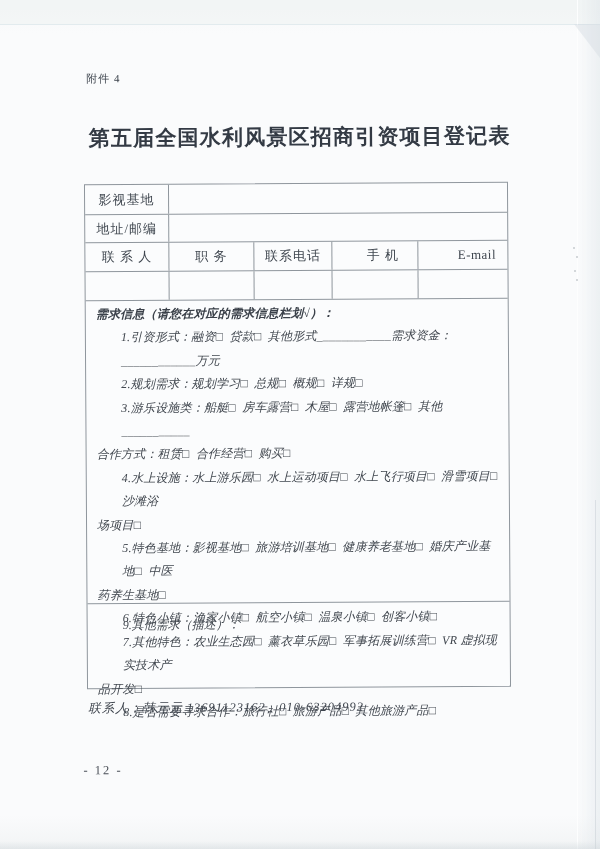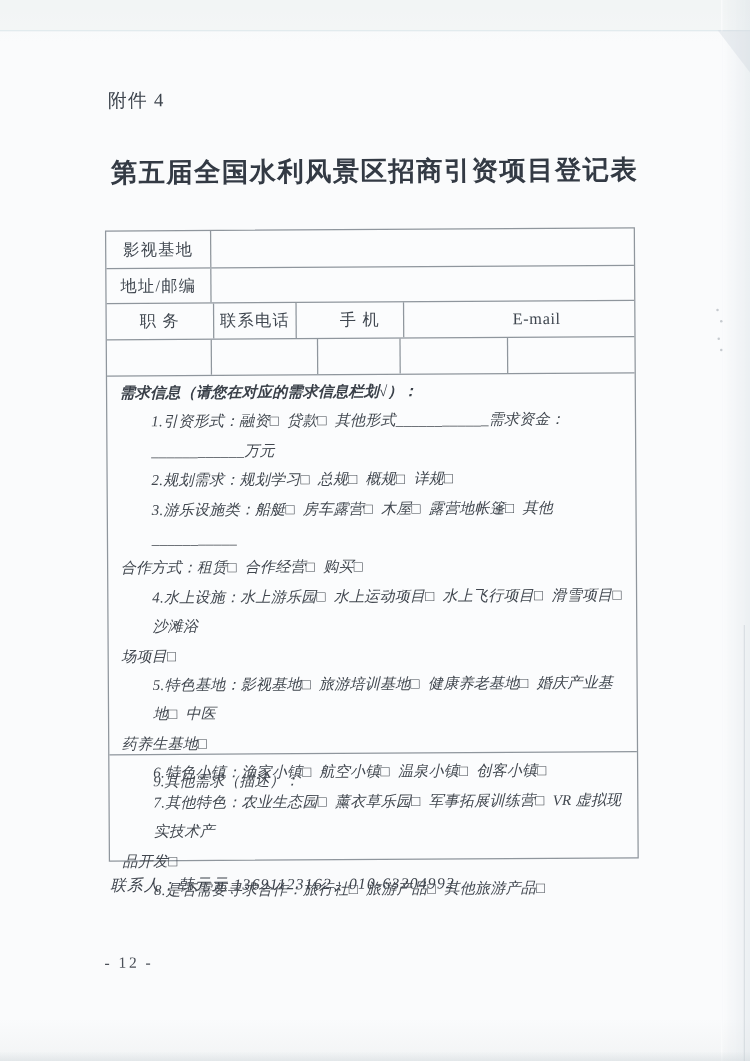--- a/index.html
+++ b/index.html
@@ -42,21 +42,21 @@
   }
 
   
   .sheet{
     position:absolute;inset:0;
     transform:rotate(-0.35deg);
     transform-origin:300px 190px;
   }
   .attachment{
     position:absolute;left:87px;top:70px;
-    font-size:15px;letter-spacing:1px;color:#3d444d;text-align:right;
+    font-size:11px;letter-spacing:1px;color:#3d444d;text-align:right;
   }
   .doc-title{
     position:absolute;left:0;top:123px;width:600px;
     text-align:center;font-size:21px;font-weight:bold;
     letter-spacing:1.2px;color:#333a44;
   }
 
   
   .form-table{
     position:absolute;left:84px;top:183px;width:424px;
@@ -65,21 +65,21 @@
     background:rgba(255,255,255,.25);
     font-size:13px;
   }
   .t-row{display:flex;box-sizing:border-box;}
   .t-row + .t-row{border-top:1px solid #8f969d;}
   .cell{box-sizing:border-box;display:flex;align-items:center;justify-content:center;
         letter-spacing:1px;color:#3f464f;}
   .cell + .cell{border-left:1px solid #8f969d;}
   .r-h29{height:29px;} .r-h28{height:28px;}
   .w-label{width:83px;flex:none;}
-  .w-c2{width:85px;flex:none;text-align:right;} .w-c3{width:66px;flex:none;} .w-c4{width:86px;flex:none;padding-left:16px;}
+  .w-c2{width:85px;flex:none;text-align:right;} .w-c3{width:78px;flex:none;} .w-c4{width:86px;flex:none;padding-left:16px;}
   .w-rest{flex:1;}
   .email{font-family:"Liberation Serif","DejaVu Serif",serif;letter-spacing:.5px;padding-left:28px;}
 
   .big-cell{
     height:303px;box-sizing:border-box;border-top:1px solid #8f969d;
     padding:2px 8px 0 10px;
     font-size:12px;
   }
   .dline{
     line-height:23.4px;
@@ -133,20 +133,21 @@
         <div class="cell w-label">影视基地</div>
         <div class="cell w-rest"></div>
       </div>
 
       <div class="t-row r-h28">
         <div class="cell w-label">地址/邮编</div>
         <div class="cell w-rest"></div>
       </div>
 
       <div class="t-row r-h29">
+        <div class="cell w-label">联 系 人</div>
         <div class="cell w-c2">职  务</div>
         <div class="cell w-c3">联系电话</div>
         <div class="cell w-c4">手  机</div>
         <div class="cell w-rest email">E-mail</div>
       </div>
 
       <div class="t-row r-h29">
         <div class="cell w-label"></div>
         <div class="cell w-c2"></div>
         <div class="cell w-c3"></div>

